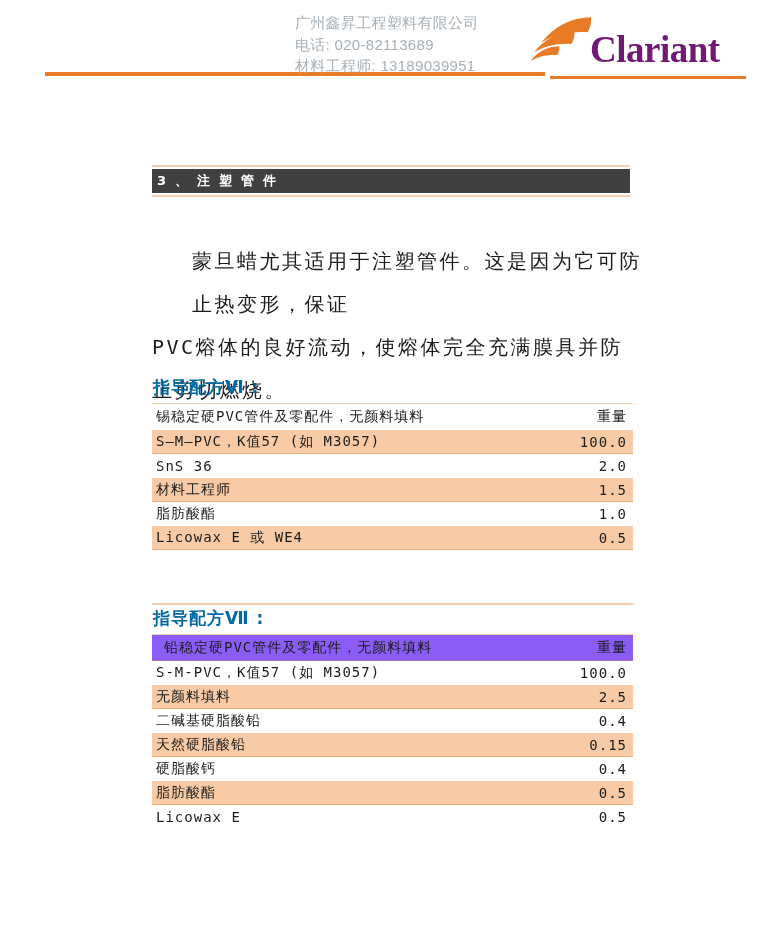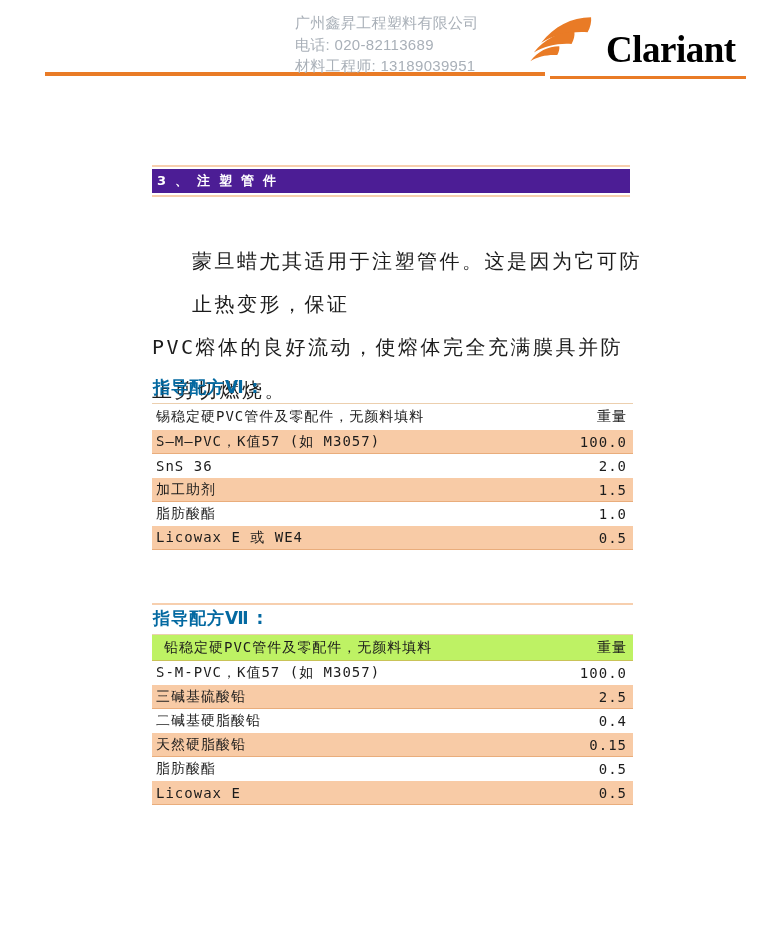--- a/index.html
+++ b/index.html
@@ -38,45 +38,45 @@
     position: absolute;
     left: 528px;
     top: 14px;
     width: 218px;
     height: 66px;
     z-index: 2;
   }
   .logo-swoosh { position: absolute; left: 0; top: 2px; }
   .logo-wordmark {
     position: absolute;
-    left: 78px;
+    left: 62px;
     top: 17px;
     font-family: "Liberation Serif", serif;
     font-weight: bold;
     font-size: 37px;
     line-height: 1;
-    color: #000000;
+    color: #701a75;
     letter-spacing: -0.5px;
   }
   .logo-underline {
     position: absolute;
     left: 22px;
     top: 62px;
     width: 196px;
     height: 3px;
     background: #e97b26;
   }
 
   
   .section-block { position: absolute; left: 152px; top: 165px; width: 478px; }
   .hairline { height: 2px; background: #f7cfae; }
   .section-bar {
     margin: 2px 0;
     height: 24px;
-    background: #4c1d95;
+    background: #404040;
     display: flex;
     align-items: center;
     padding-left: 5px;
   }
   .section-bar-title {
     color: #ffffff;
     font-weight: bold;
     font-size: 13px;
     letter-spacing: 9px;
     font-family: "DejaVu Sans", sans-serif;
@@ -117,21 +117,21 @@
     justify-content: space-between;
     font-family: "DejaVu Sans Mono", "DejaVu Sans", monospace;
     font-size: 14px;
     color: #1c1c1c;
     letter-spacing: 1px;
     padding: 0 6px 0 4px;
   }
   .trow.head { height: 26px; }
   .cell-label { white-space: nowrap; }
   .cell-value { white-space: nowrap; }
-  .hl { background: #bef264; border-bottom: 1px solid rgba(216, 137, 74, 0.45); padding-left: 12px; }
+  .hl { background: #8b5cf6; border-bottom: 1px solid rgba(216, 137, 74, 0.45); padding-left: 12px; }
   .formula-vi  .rows .trow:nth-child(odd)  { background: #f8cba6; border-bottom: 1px solid rgba(216,137,74,0.45); }
   .formula-vii .rows .trow:nth-child(even) { background: #f8cba6; border-bottom: 1px solid rgba(216,137,74,0.45); }
 </style>
 </head>
 <body>
 
 <div class="page">
 
   <div class="header-info">
     <div>广州鑫昇工程塑料有限公司</div>
@@ -177,21 +177,21 @@
     <div class="rows">
       <div class="trow">
         <span class="cell-label">S—M—PVC，K值57 (如 M3057)</span>
         <span class="cell-value">100.0</span>
       </div>
       <div class="trow">
         <span class="cell-label">SnS 36</span>
         <span class="cell-value">2.0</span>
       </div>
       <div class="trow">
-        <span class="cell-label">加工助剂</span>
+        <span class="cell-label">材料工程师</span>
         <span class="cell-value">1.5</span>
       </div>
       <div class="trow">
         <span class="cell-label">脂肪酸酯</span>
         <span class="cell-value">1.0</span>
       </div>
       <div class="trow">
         <span class="cell-label">Licowax E 或 WE4</span>
         <span class="cell-value">0.5</span>
       </div>
@@ -205,32 +205,36 @@
     <div class="trow head hl">
       <span class="cell-label">铅稳定硬PVC管件及零配件，无颜料填料</span>
       <span class="cell-value">重量</span>
     </div>
     <div class="rows">
       <div class="trow">
         <span class="cell-label">S-M-PVC，K值57 (如 M3057)</span>
         <span class="cell-value">100.0</span>
       </div>
       <div class="trow">
-        <span class="cell-label">三碱基硫酸铅</span>
+        <span class="cell-label">无颜料填料</span>
         <span class="cell-value">2.5</span>
       </div>
       <div class="trow">
         <span class="cell-label">二碱基硬脂酸铅</span>
         <span class="cell-value">0.4</span>
       </div>
       <div class="trow">
         <span class="cell-label">天然硬脂酸铅</span>
         <span class="cell-value">0.15</span>
       </div>
       <div class="trow">
+        <span class="cell-label">硬脂酸钙</span>
+        <span class="cell-value">0.4</span>
+      </div>
+      <div class="trow">
         <span class="cell-label">脂肪酸酯</span>
         <span class="cell-value">0.5</span>
       </div>
       <div class="trow">
         <span class="cell-label">Licowax E</span>
         <span class="cell-value">0.5</span>
       </div>
     </div>
   </div>
 

